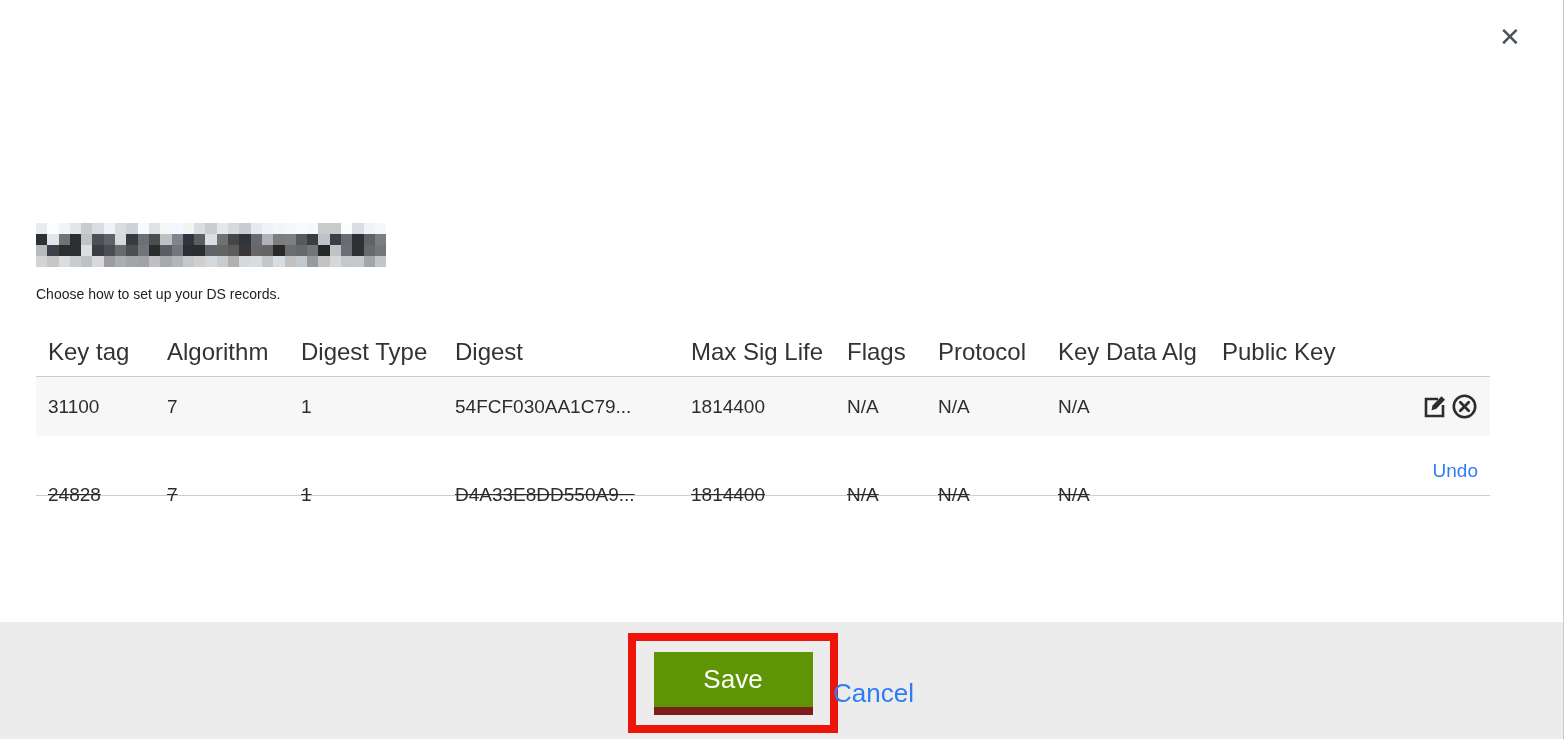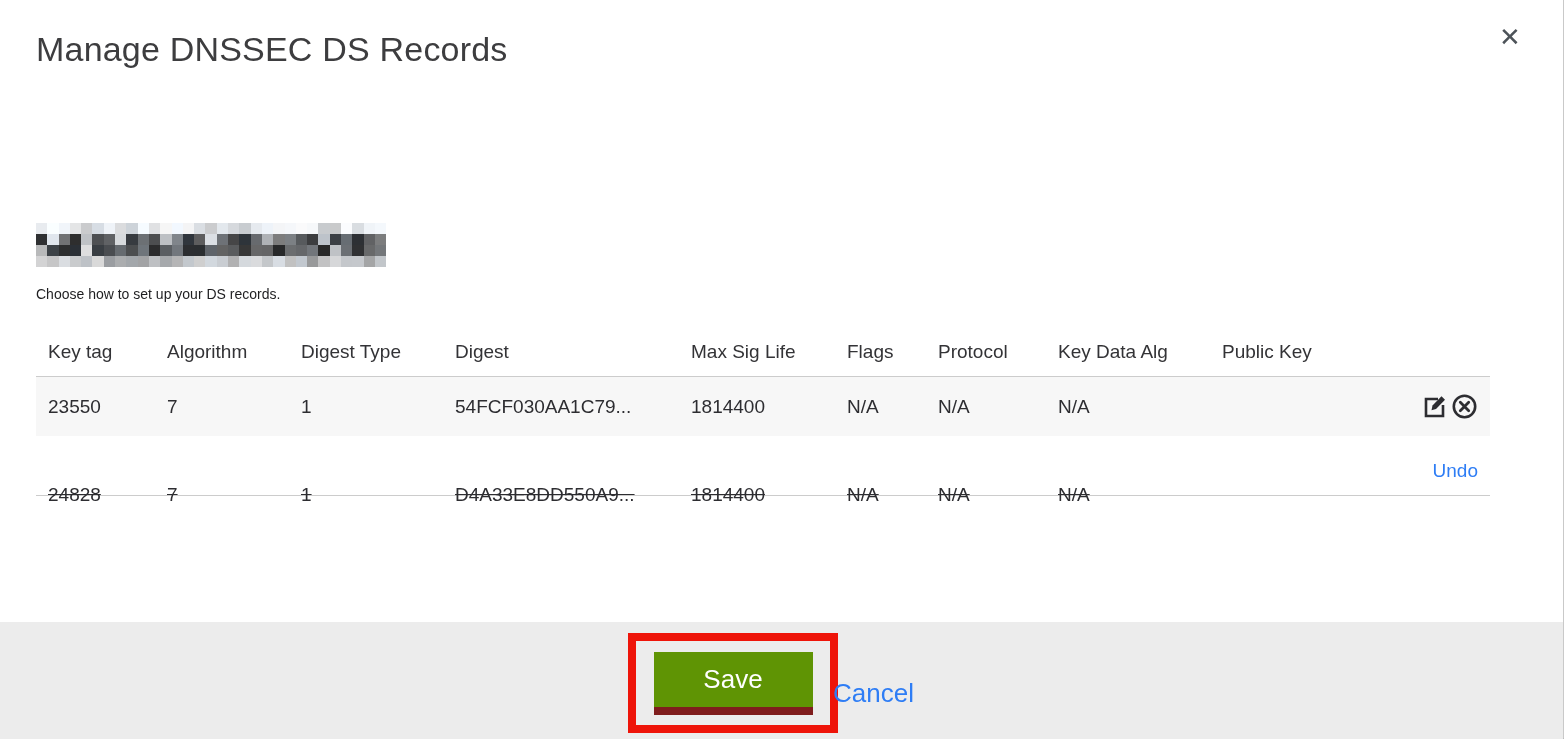--- a/index.html
+++ b/index.html
@@ -54,21 +54,21 @@
     width: 1454px;
   }
   .t-row {
     display: grid;
     grid-template-columns: 119px 134px 154px 236px 156px 91px 120px 164px 140px 1fr;
     padding-left: 12px;
     align-items: center;
   }
   .t-head { height: 48px; }
   .t-head .cell {
-    font-size: 19px;
+    font-size: 24px;
     color: #333336;
     font-weight: 400;
   }
   .t-data { height: 60px; font-size: 19px; color: #2d2d31; }
   .row-0 { background: #f7f7f7; border-top: 1px solid #cccccc; }
   .row-1 { background: #ffffff; border-bottom: 1px solid #cccccc; }
   .struck .cell { text-decoration: line-through; margin-top: 48px; }
   .actions {
     display: flex; justify-content: flex-end; align-items: center;
     padding-right: 12px; gap: 3px;
@@ -126,21 +126,20 @@
     left: 833px; top: 56px;
     font-size: 26px;
   }
   svg.glyph { display: block; }
 </style>
 </head>
 <body>
 
 <div class="modal">
 
-  <div class="modal-title">Manage DNSSEC DS Records</div>
 
   <div class="close-btn">
     <span>✕</span>
   </div>
 
   <div class="redacted" id="mosaic">
       <div style="background: rgb(232, 235, 239);"></div>
       <div style="background: rgb(250, 254, 255);"></div>
       <div style="background: rgb(241, 245, 250);"></div>
       <div style="background: rgb(228, 229, 230);"></div>
@@ -277,21 +276,21 @@
       <div class="cell">Digest</div>
       <div class="cell">Max Sig Life</div>
       <div class="cell">Flags</div>
       <div class="cell">Protocol</div>
       <div class="cell">Key Data Alg</div>
       <div class="cell">Public Key</div>
       <div class="cell"></div>
     </div>
 
     <div class="t-row t-data row-0">
-      <div class="cell">23550</div>
+      <div class="cell">31100</div>
       <div class="cell">7</div>
       <div class="cell">1</div>
       <div class="cell">54FCF030AA1C79...</div>
       <div class="cell">1814400</div>
       <div class="cell">N/A</div>
       <div class="cell">N/A</div>
       <div class="cell">N/A</div>
       <div class="cell"></div>
       <div class="actions">
         <span class="icon-btn">

